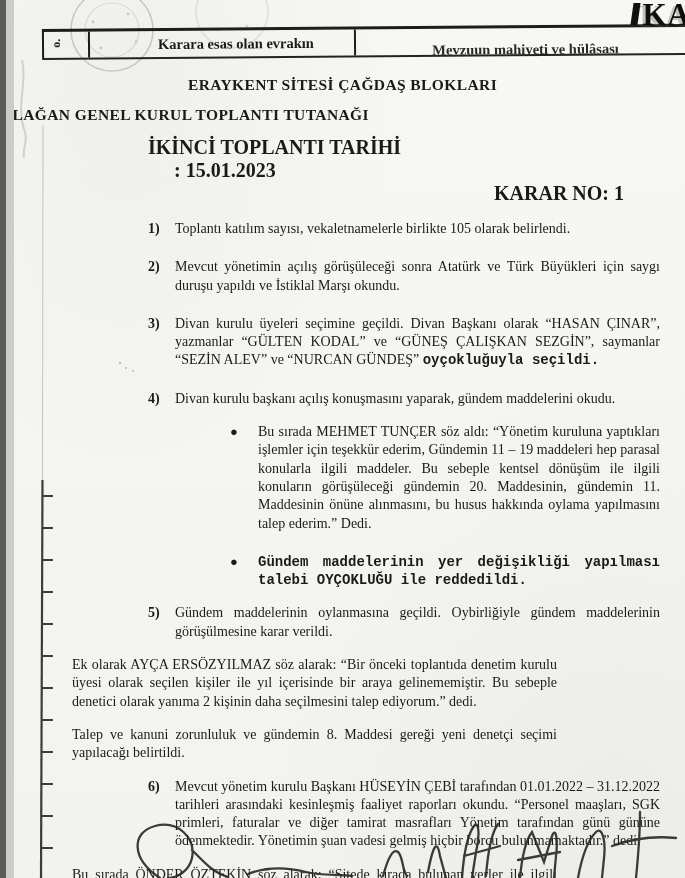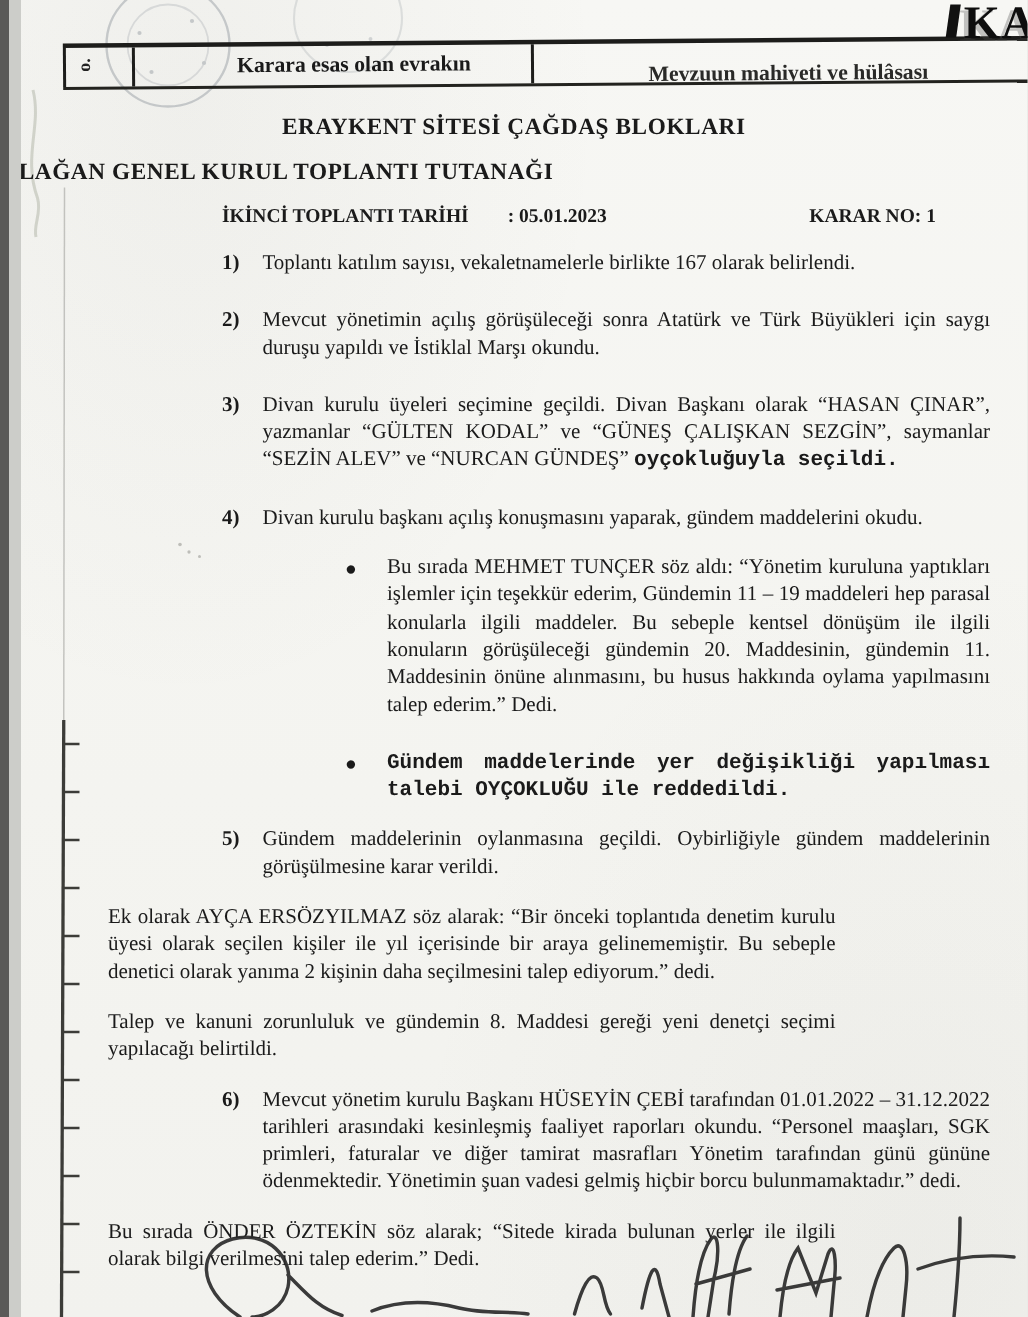--- a/index.html
+++ b/index.html
@@ -44,21 +44,21 @@
     position:absolute;left:8px;top:4px;font-weight:bold;font-size:12px;
     transform:rotate(-90deg);transform-origin:center;display:block;color:#222;
   }
   .ht-left{width:266px;font-weight:bold;font-size:14.5px;padding:5px 0 0 68px;white-space:nowrap;}
   .ht-right{flex:1;font-weight:bold;font-size:14.5px;text-align:center;color:#2a2a28;}
   .ht-right span{display:inline-block;margin-top:13px;white-space:nowrap;}
 
   .content{position:absolute;left:0;top:0;width:685px;}
   .t1{margin-top:76px;text-align:center;font-weight:bold;font-size:15.5px;letter-spacing:.4px;}
   .t2{margin-top:12px;text-align:left;font-weight:bold;font-size:15.5px;letter-spacing:.4px;}
-  .t3{margin:12px 0 0 148px;width:476px;display:flex;font-weight:bold;font-size:13px;}
+  .t3{margin:12px 0 0 148px;width:476px;display:flex;font-weight:bold;font-size:20px;flex-direction:column;}
   .t3 .date{margin-left:26px;}
   .t3 .kno{margin-left:auto;}
 
   #blocks{margin-top:2px;font-size:14px;line-height:18.3px;}
   .block{display:flex;margin-top:15px;}
   .block .txt{flex:1;text-align:justify;}
   .block .txt .bold{font-weight:bold;font-family:Liberation Mono, monospace;}
   .b-item{margin-left:148px;width:512px;}
   .b-item .num{width:27px;flex:none;font-weight:bold;}
   .b-bullet{margin-left:230px;width:430px;}
@@ -114,47 +114,47 @@
 <div class="corner-mark">
   <span class="corner-bar"></span>
   <span>KA</span>
 </div>
 
 <div class="content">
   <div class="t1">ERAYKENT SİTESİ ÇAĞDAŞ BLOKLARI</div>
   <div class="t2">OLAĞAN GENEL KURUL TOPLANTI TUTANAĞI</div>
   <div class="t3">
     <span>İKİNCİ TOPLANTI TARİHİ</span>
-    <span class="date">: 05.01.2023</span>
+    <span class="date">: 15.01.2023</span>
     <span class="kno">KARAR NO: 1</span>
   </div>
   <div id="blocks">
       <div class="block b-item">
         <span class="num">1)</span>
-        <div class="txt"><span>Toplantı katılım sayısı, vekaletnamelerle birlikte 167 olarak belirlendi.</span></div>
+        <div class="txt"><span>Toplantı katılım sayısı, vekaletnamelerle birlikte 105 olarak belirlendi.</span></div>
       </div>
       <div class="block b-item mt-lg">
         <span class="num">2)</span>
         <div class="txt"><span>Mevcut yönetimin açılış görüşüleceği sonra Atatürk ve Türk Büyükleri için saygı duruşu yapıldı ve İstiklal Marşı okundu.</span></div>
       </div>
       <div class="block b-item mt-lg">
         <span class="num">3)</span>
         <div class="txt"><span>Divan kurulu üyeleri seçimine geçildi. Divan Başkanı olarak “HASAN ÇINAR”, yazmanlar “GÜLTEN KODAL” ve “GÜNEŞ ÇALIŞKAN SEZGİN”, saymanlar “SEZİN ALEV” ve “NURCAN GÜNDEŞ” </span><span class="bold">oyçokluğuyla seçildi.</span></div>
       </div>
       <div class="block b-item mt-lg">
         <span class="num">4)</span>
         <div class="txt"><span>Divan kurulu başkanı açılış konuşmasını yaparak, gündem maddelerini okudu.</span></div>
       </div>
       <div class="block b-bullet">
         <span class="dot">●</span>
         <div class="txt"><span>Bu sırada MEHMET TUNÇER söz aldı: “Yönetim kuruluna yaptıkları işlemler için teşekkür ederim, Gündemin 11 – 19 maddeleri hep parasal konularla ilgili maddeler. Bu sebeple kentsel dönüşüm ile ilgili konuların görüşüleceği gündemin 20. Maddesinin, gündemin 11. Maddesinin önüne alınmasını, bu husus hakkında oylama yapılmasını talep ederim.” Dedi.</span></div>
       </div>
       <div class="block b-bullet mt-lg">
         <span class="dot">●</span>
-        <div class="txt"><span class="bold">Gündem maddelerinde yer değişikliği yapılması talebi OYÇOKLUĞU ile reddedildi.</span></div>
+        <div class="txt"><span class="bold">Gündem maddelerinin yer değişikliği yapılması talebi OYÇOKLUĞU ile reddedildi.</span></div>
       </div>
       <div class="block b-item">
         <span class="num">5)</span>
         <div class="txt"><span>Gündem maddelerinin oylanmasına geçildi. Oybirliğiyle gündem maddelerinin görüşülmesine karar verildi.</span></div>
       </div>
       <div class="block b-para">
         <div class="txt"><span>Ek olarak AYÇA ERSÖZYILMAZ söz alarak: “Bir önceki toplantıda denetim kurulu üyesi olarak seçilen kişiler ile yıl içerisinde bir araya gelinememiştir. Bu sebeple denetici olarak yanıma 2 kişinin daha seçilmesini talep ediyorum.” dedi.</span></div>
       </div>
       <div class="block b-para">
         <div class="txt"><span>Talep ve kanuni zorunluluk ve gündemin 8. Maddesi gereği yeni denetçi seçimi yapılacağı belirtildi.</span></div>

